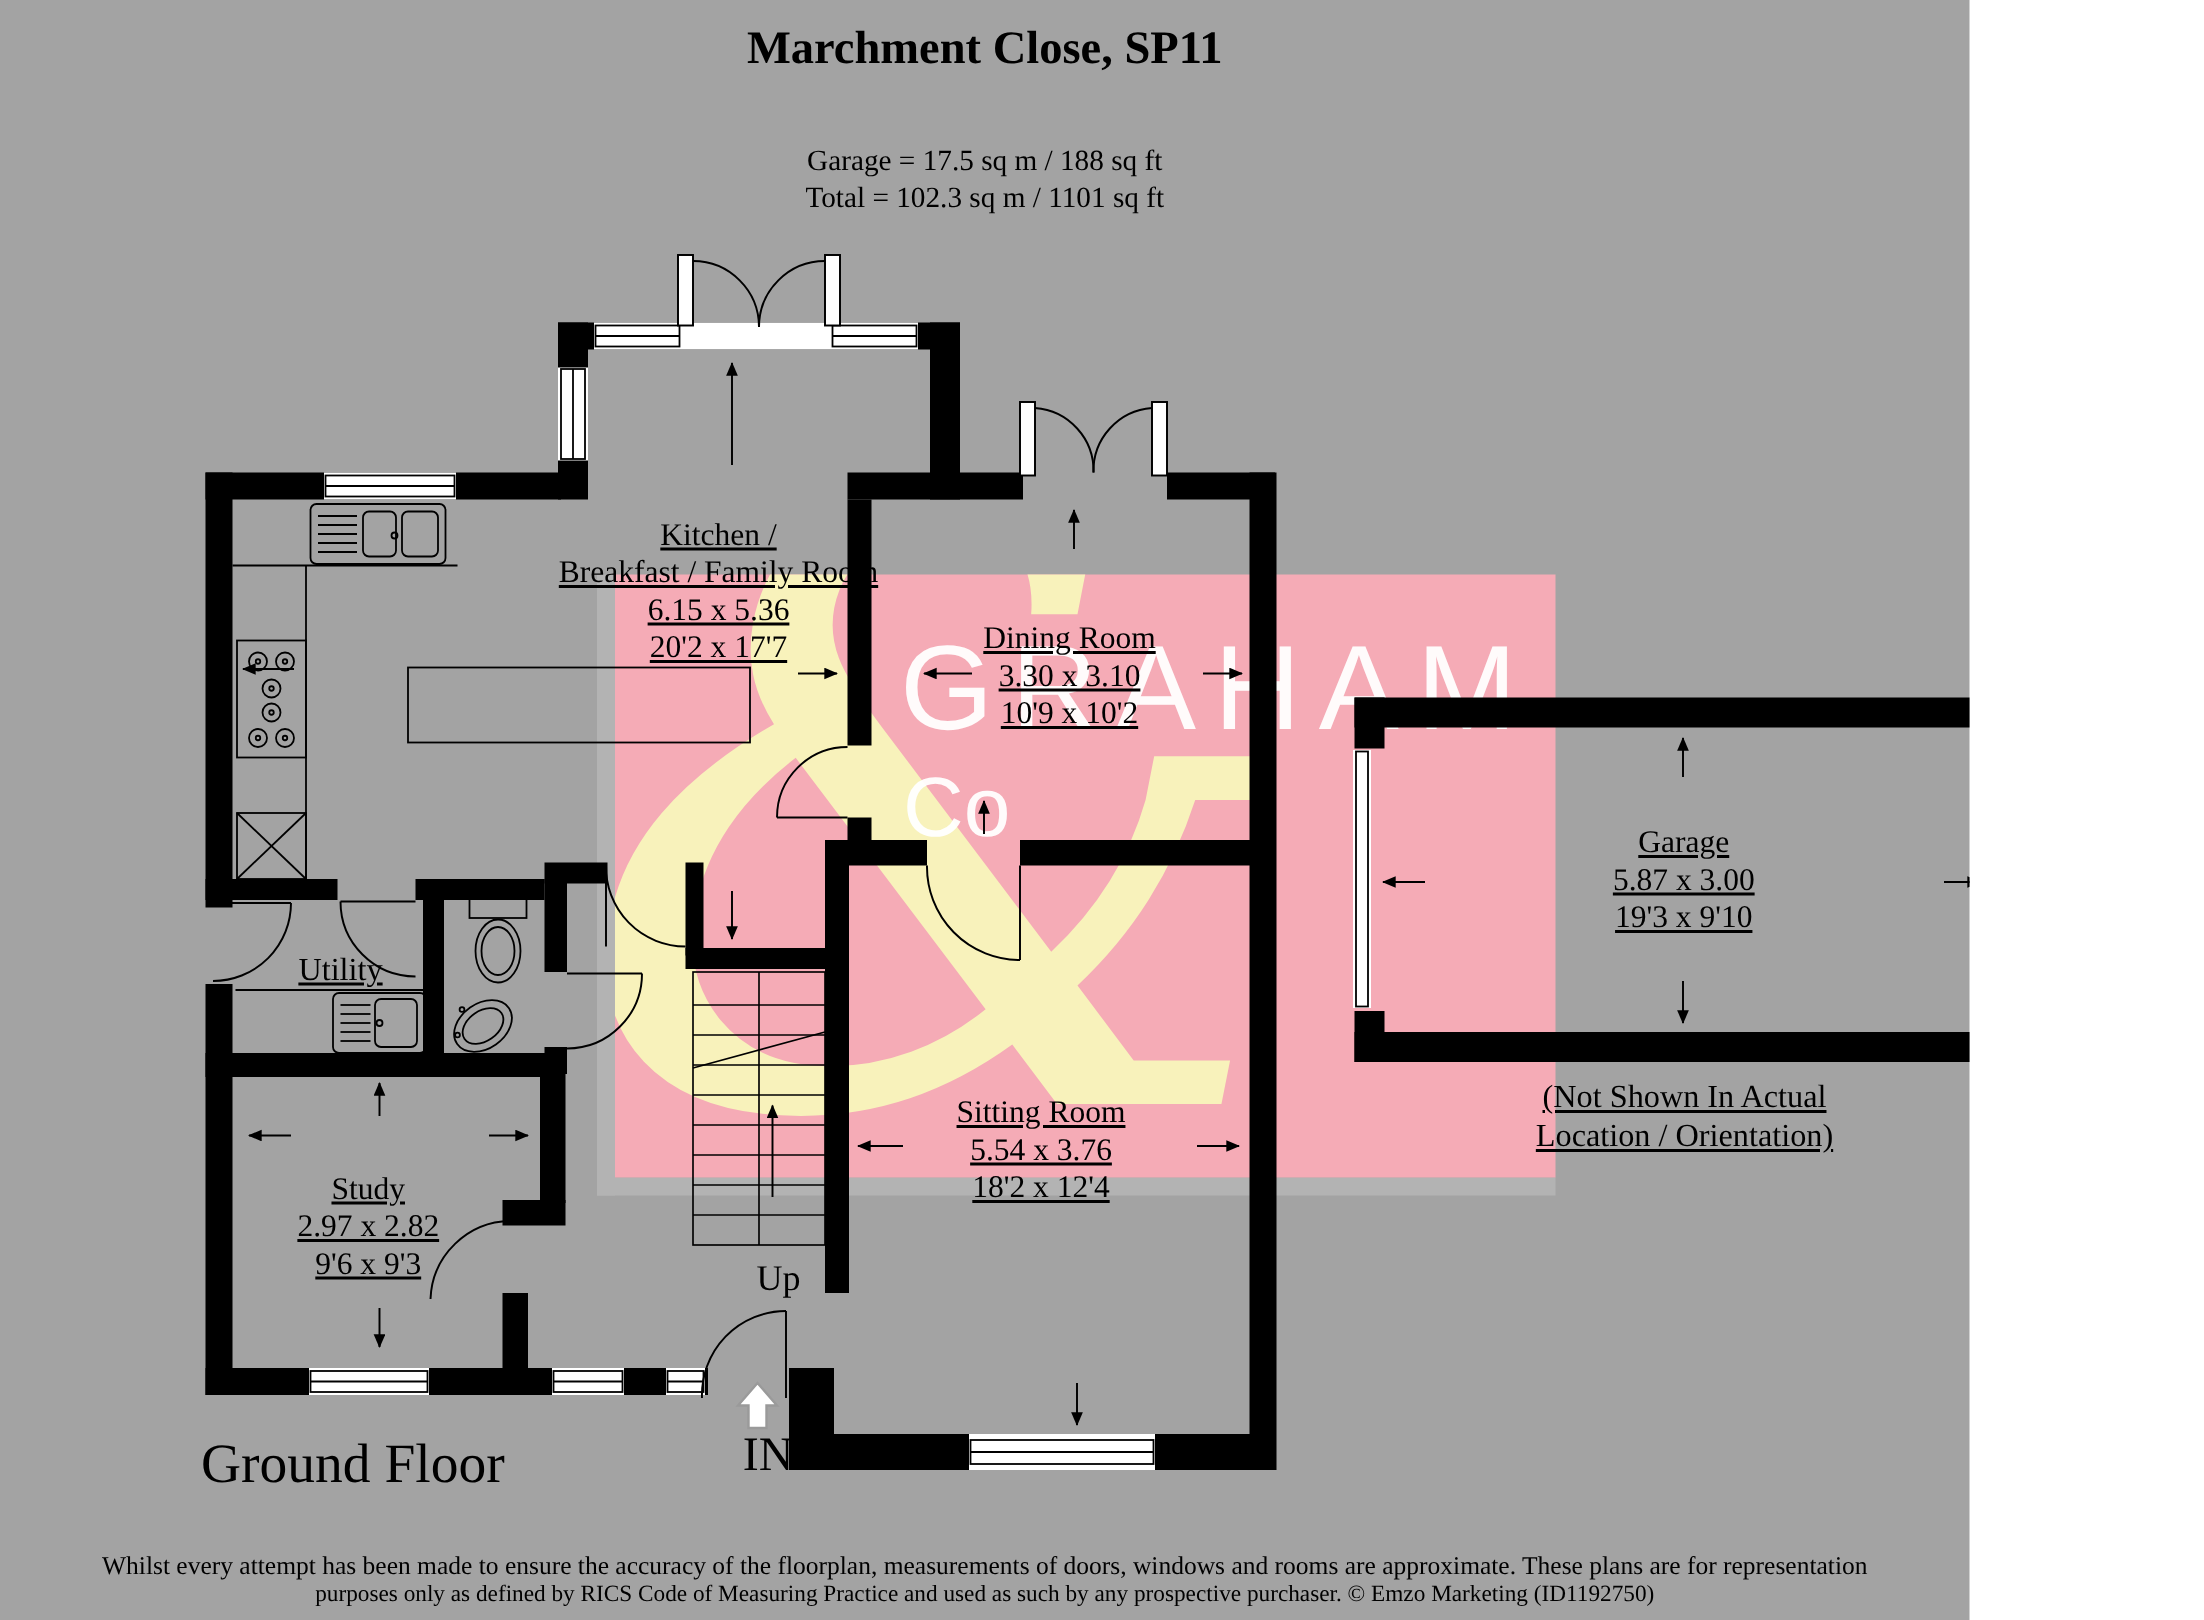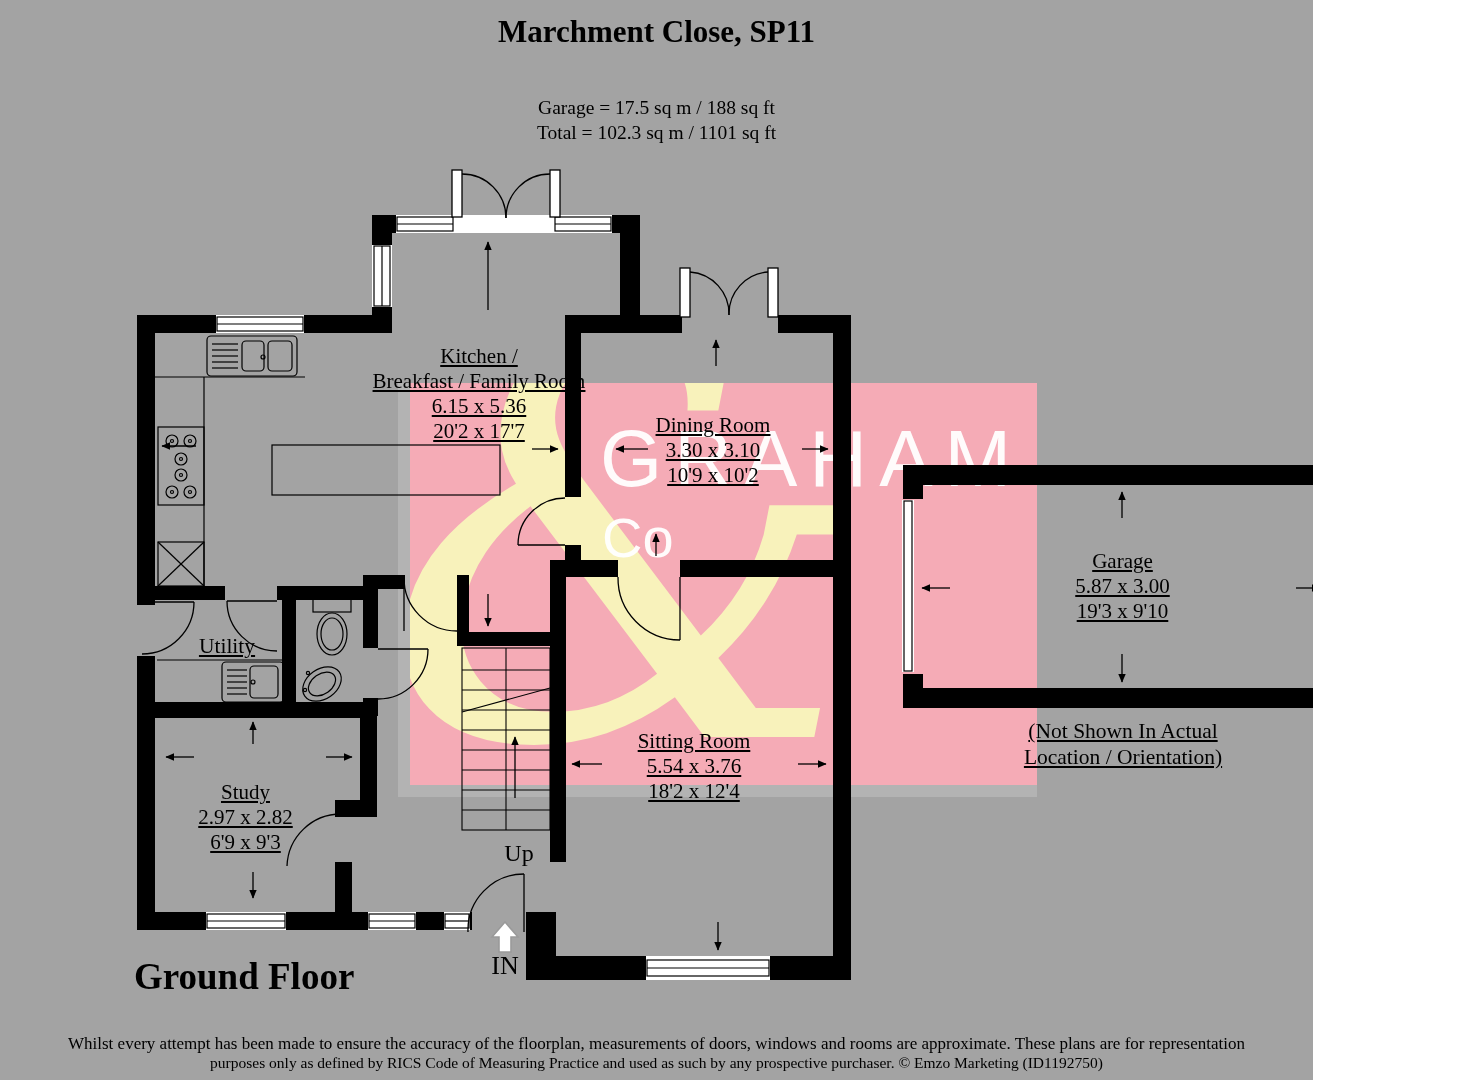--- a/index.html
+++ b/index.html
@@ -3,21 +3,21 @@
 <meta charset="utf-8">
 <style>
   html,body{margin:0;padding:0;background:#fff;}
   .stage{position:relative;width:1313px;height:1080px;background:#a3a3a3;overflow:hidden;
          font-family:"Liberation Serif",serif;color:#000;}
   .abs{position:absolute;}
   .ctr{width:100%;text-align:center;}
   .title{top:14px;font-size:31px;font-weight:bold;}
   .sub{font-size:19.5px;line-height:24px;}
   .lbl{position:absolute;text-align:center;font-size:21px;line-height:25px;z-index:5;text-decoration:underline;}
-  .big-lbl{position:absolute;font-size:37px;font-weight:bold;z-index:5;}
+  .big-lbl{position:absolute;font-size:37px;font-weight:normal;z-index:5;}
   .small-lbl{position:absolute;font-size:24px;z-index:5;}
   .wm-shadow{position:absolute;z-index:1;}
   #wm-pink{position:absolute;left:410px;top:383px;width:627px;height:402px;overflow:hidden;z-index:1;}
   #wm-amp{position:absolute;left:-28px;top:-120px;font-family:"DejaVu Serif",serif;
           font-style:italic;font-size:560px;line-height:1;}
   .wm-brand{position:absolute;font-family:"Liberation Sans",sans-serif;color:rgba(255,255,255,.95);}
   #plan-svg{position:absolute;left:0;top:0;z-index:2;}
   #compass{position:absolute;left:1348px;top:40px;width:96px;height:96px;z-index:4;}
   .footer{position:absolute;width:100%;text-align:center;z-index:5;}
   .f-bold{top:1013px;font-size:15.5px;font-weight:bold;}
@@ -310,36 +310,36 @@
 
   <div class="lbl" style="left:579px;top:729px;width:230px">
     <div>Sitting Room</div>
     <div>5.54 x 3.76</div>
     <div>18'2 x 12'4</div>
   </div>
 
   <div class="lbl" style="left:158px;top:780px;width:175px">
     <div>Study</div>
     <div>2.97 x 2.82</div>
-    <div>6'9 x 9'3</div>
+    <div>9'6 x 9'3</div>
   </div>
 
   <div class="lbl" style="left:191px;top:634px;width:72px;font-size:21.5px">Utility</div>
 
   <div class="lbl" style="left:1030px;top:549px;width:185px">
     <div>Garage</div>
     <div>5.87 x 3.00</div>
     <div>19'3 x 9'10</div>
   </div>
 
   <div class="lbl" style="left:1003px;top:718px;width:240px;font-size:21.5px;line-height:26px">
     <div>(Not Shown In Actual</div>
     <div>Location / Orientation)</div>
   </div>
 
   <div class="small-lbl" style="left:496px;top:840px;width:46px;text-align:center">Up</div>
-  <div class="small-lbl" style="left:481px;top:951px;width:48px;text-align:center;font-size:26px">IN</div>
+  <div class="small-lbl" style="left:481px;top:951px;width:48px;text-align:right;font-size:32px">IN</div>
   <div class="big-lbl" style="left:134px;top:955px">Ground Floor</div>
 
   <div class="footer f1">Whilst every attempt has been made to ensure the accuracy of the floorplan, measurements of doors, windows and rooms are approximate. These plans are for representation</div>
   <div class="footer f2">purposes only as defined by RICS Code of Measuring Practice and used as such by any prospective purchaser. © Emzo Marketing (ID1192750)</div>
 
 </div>
 
 </body></html>

